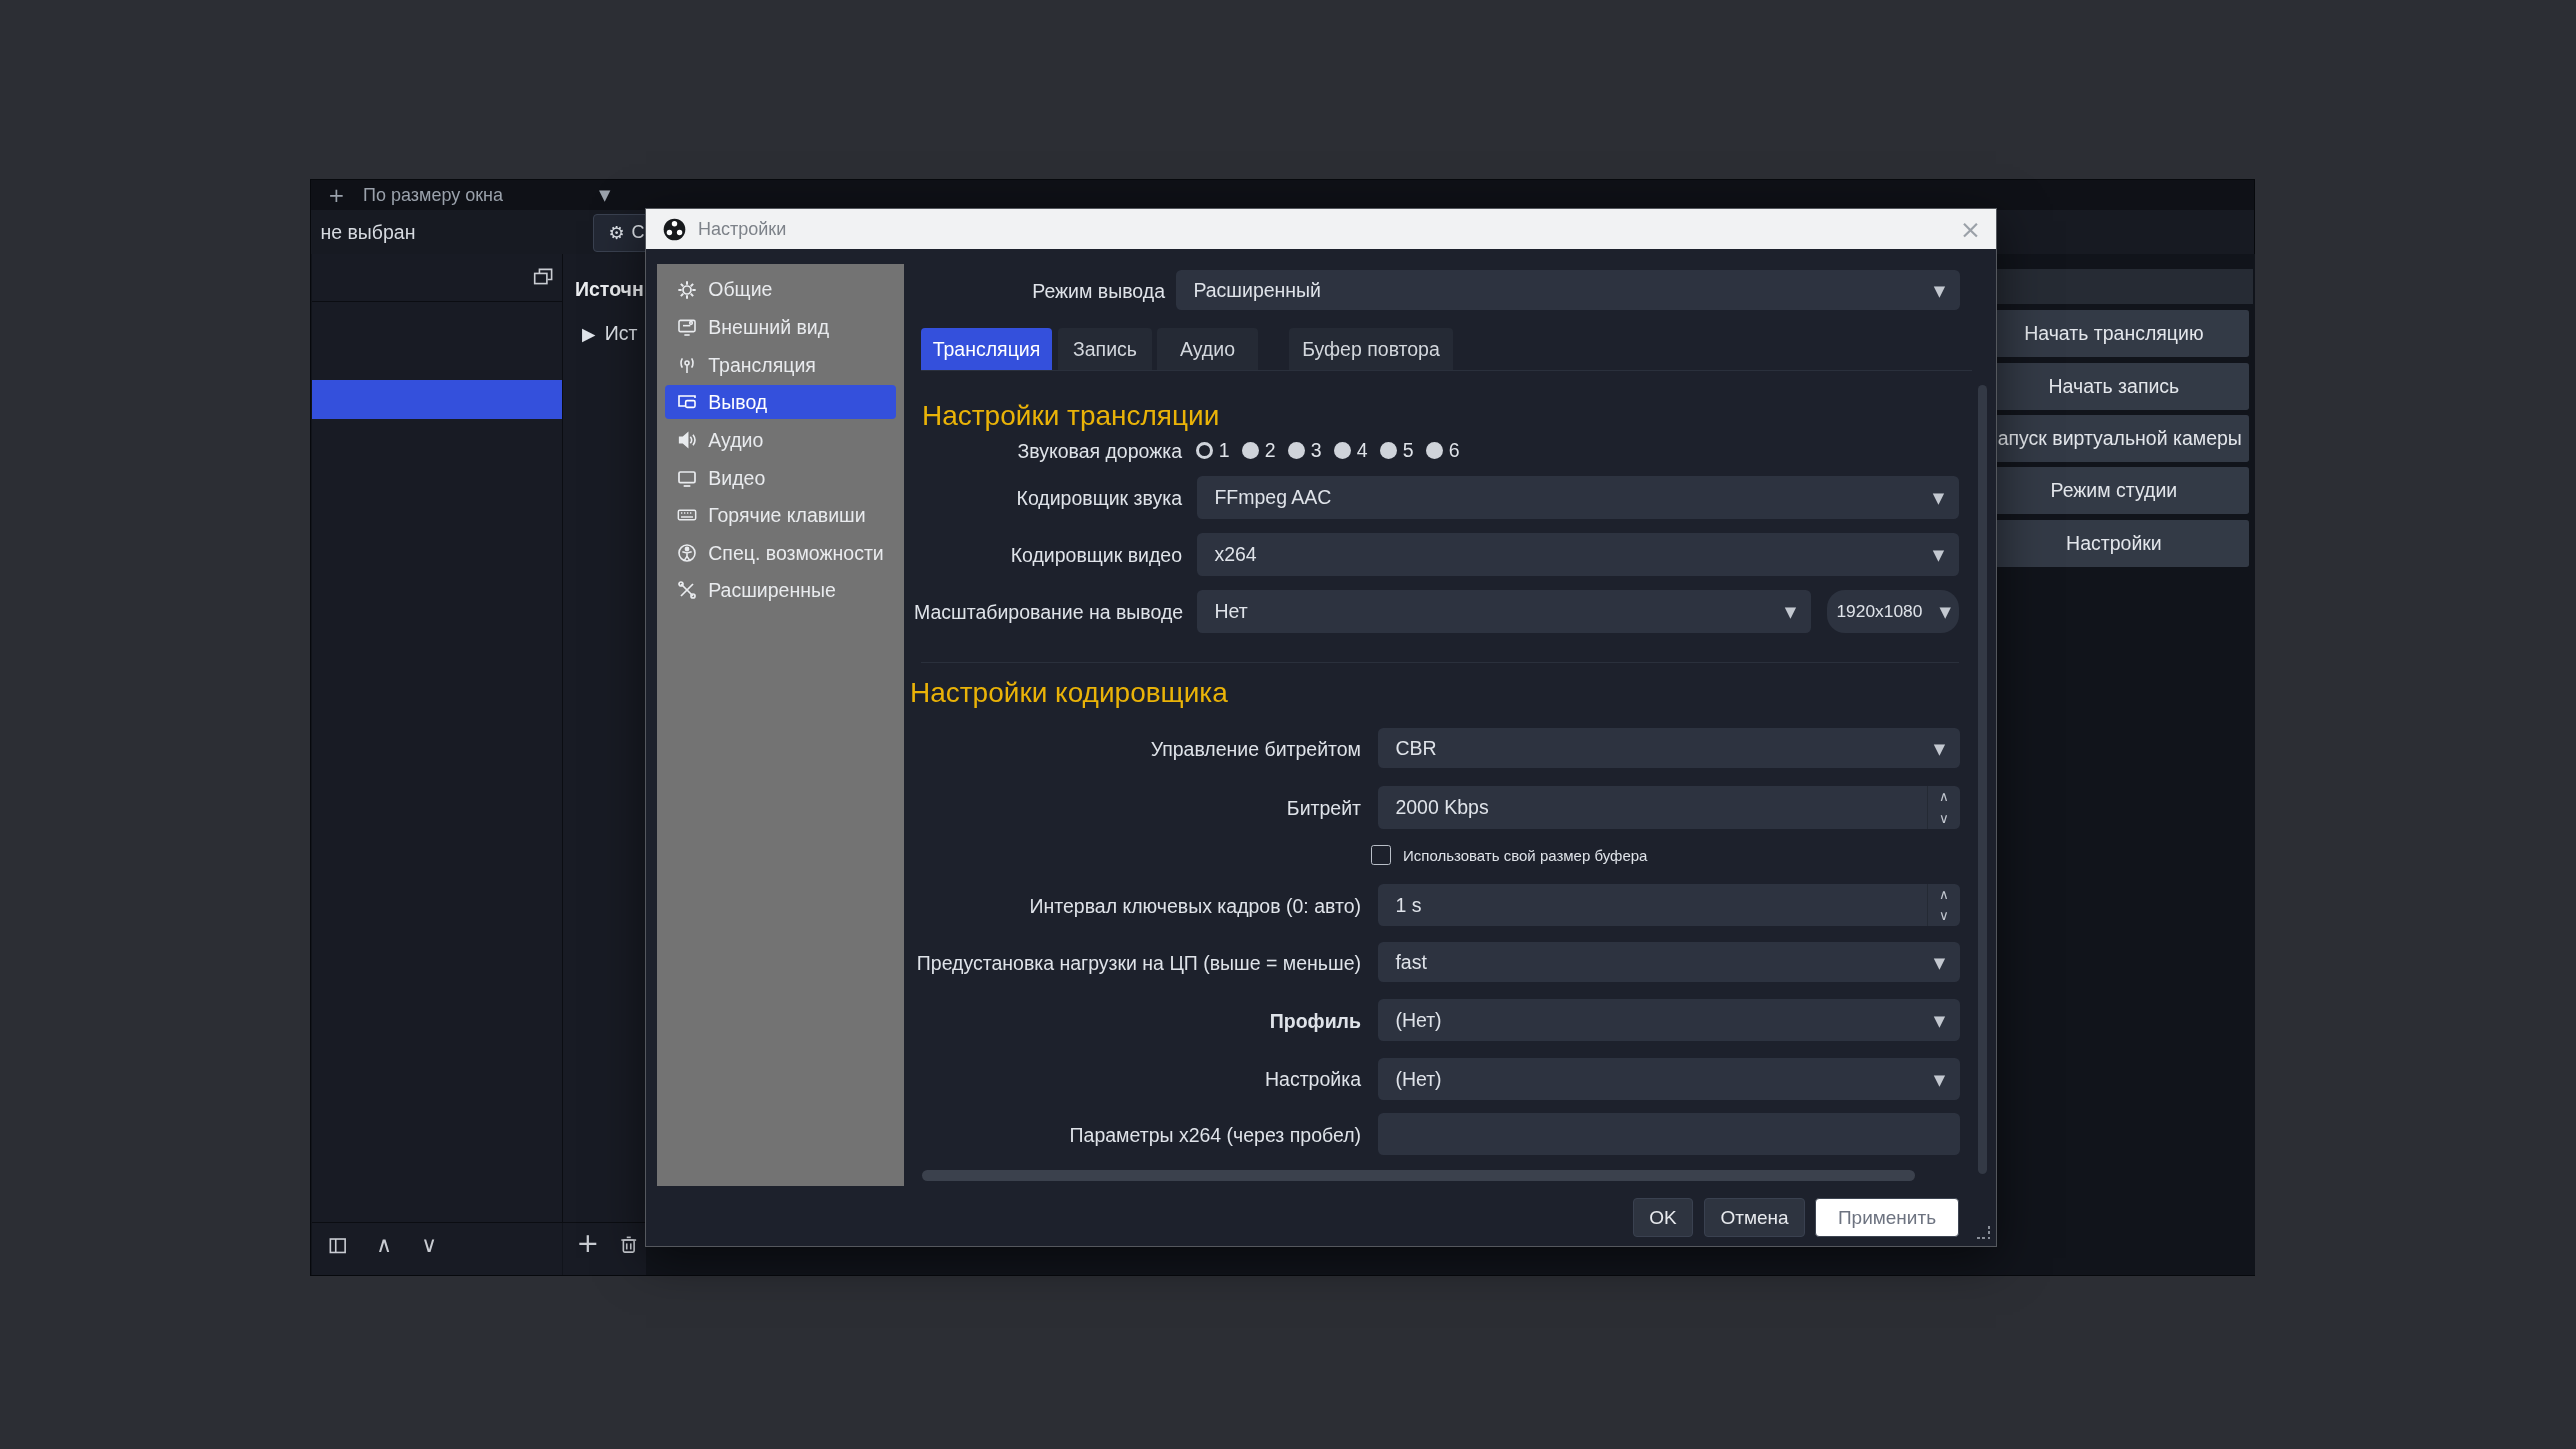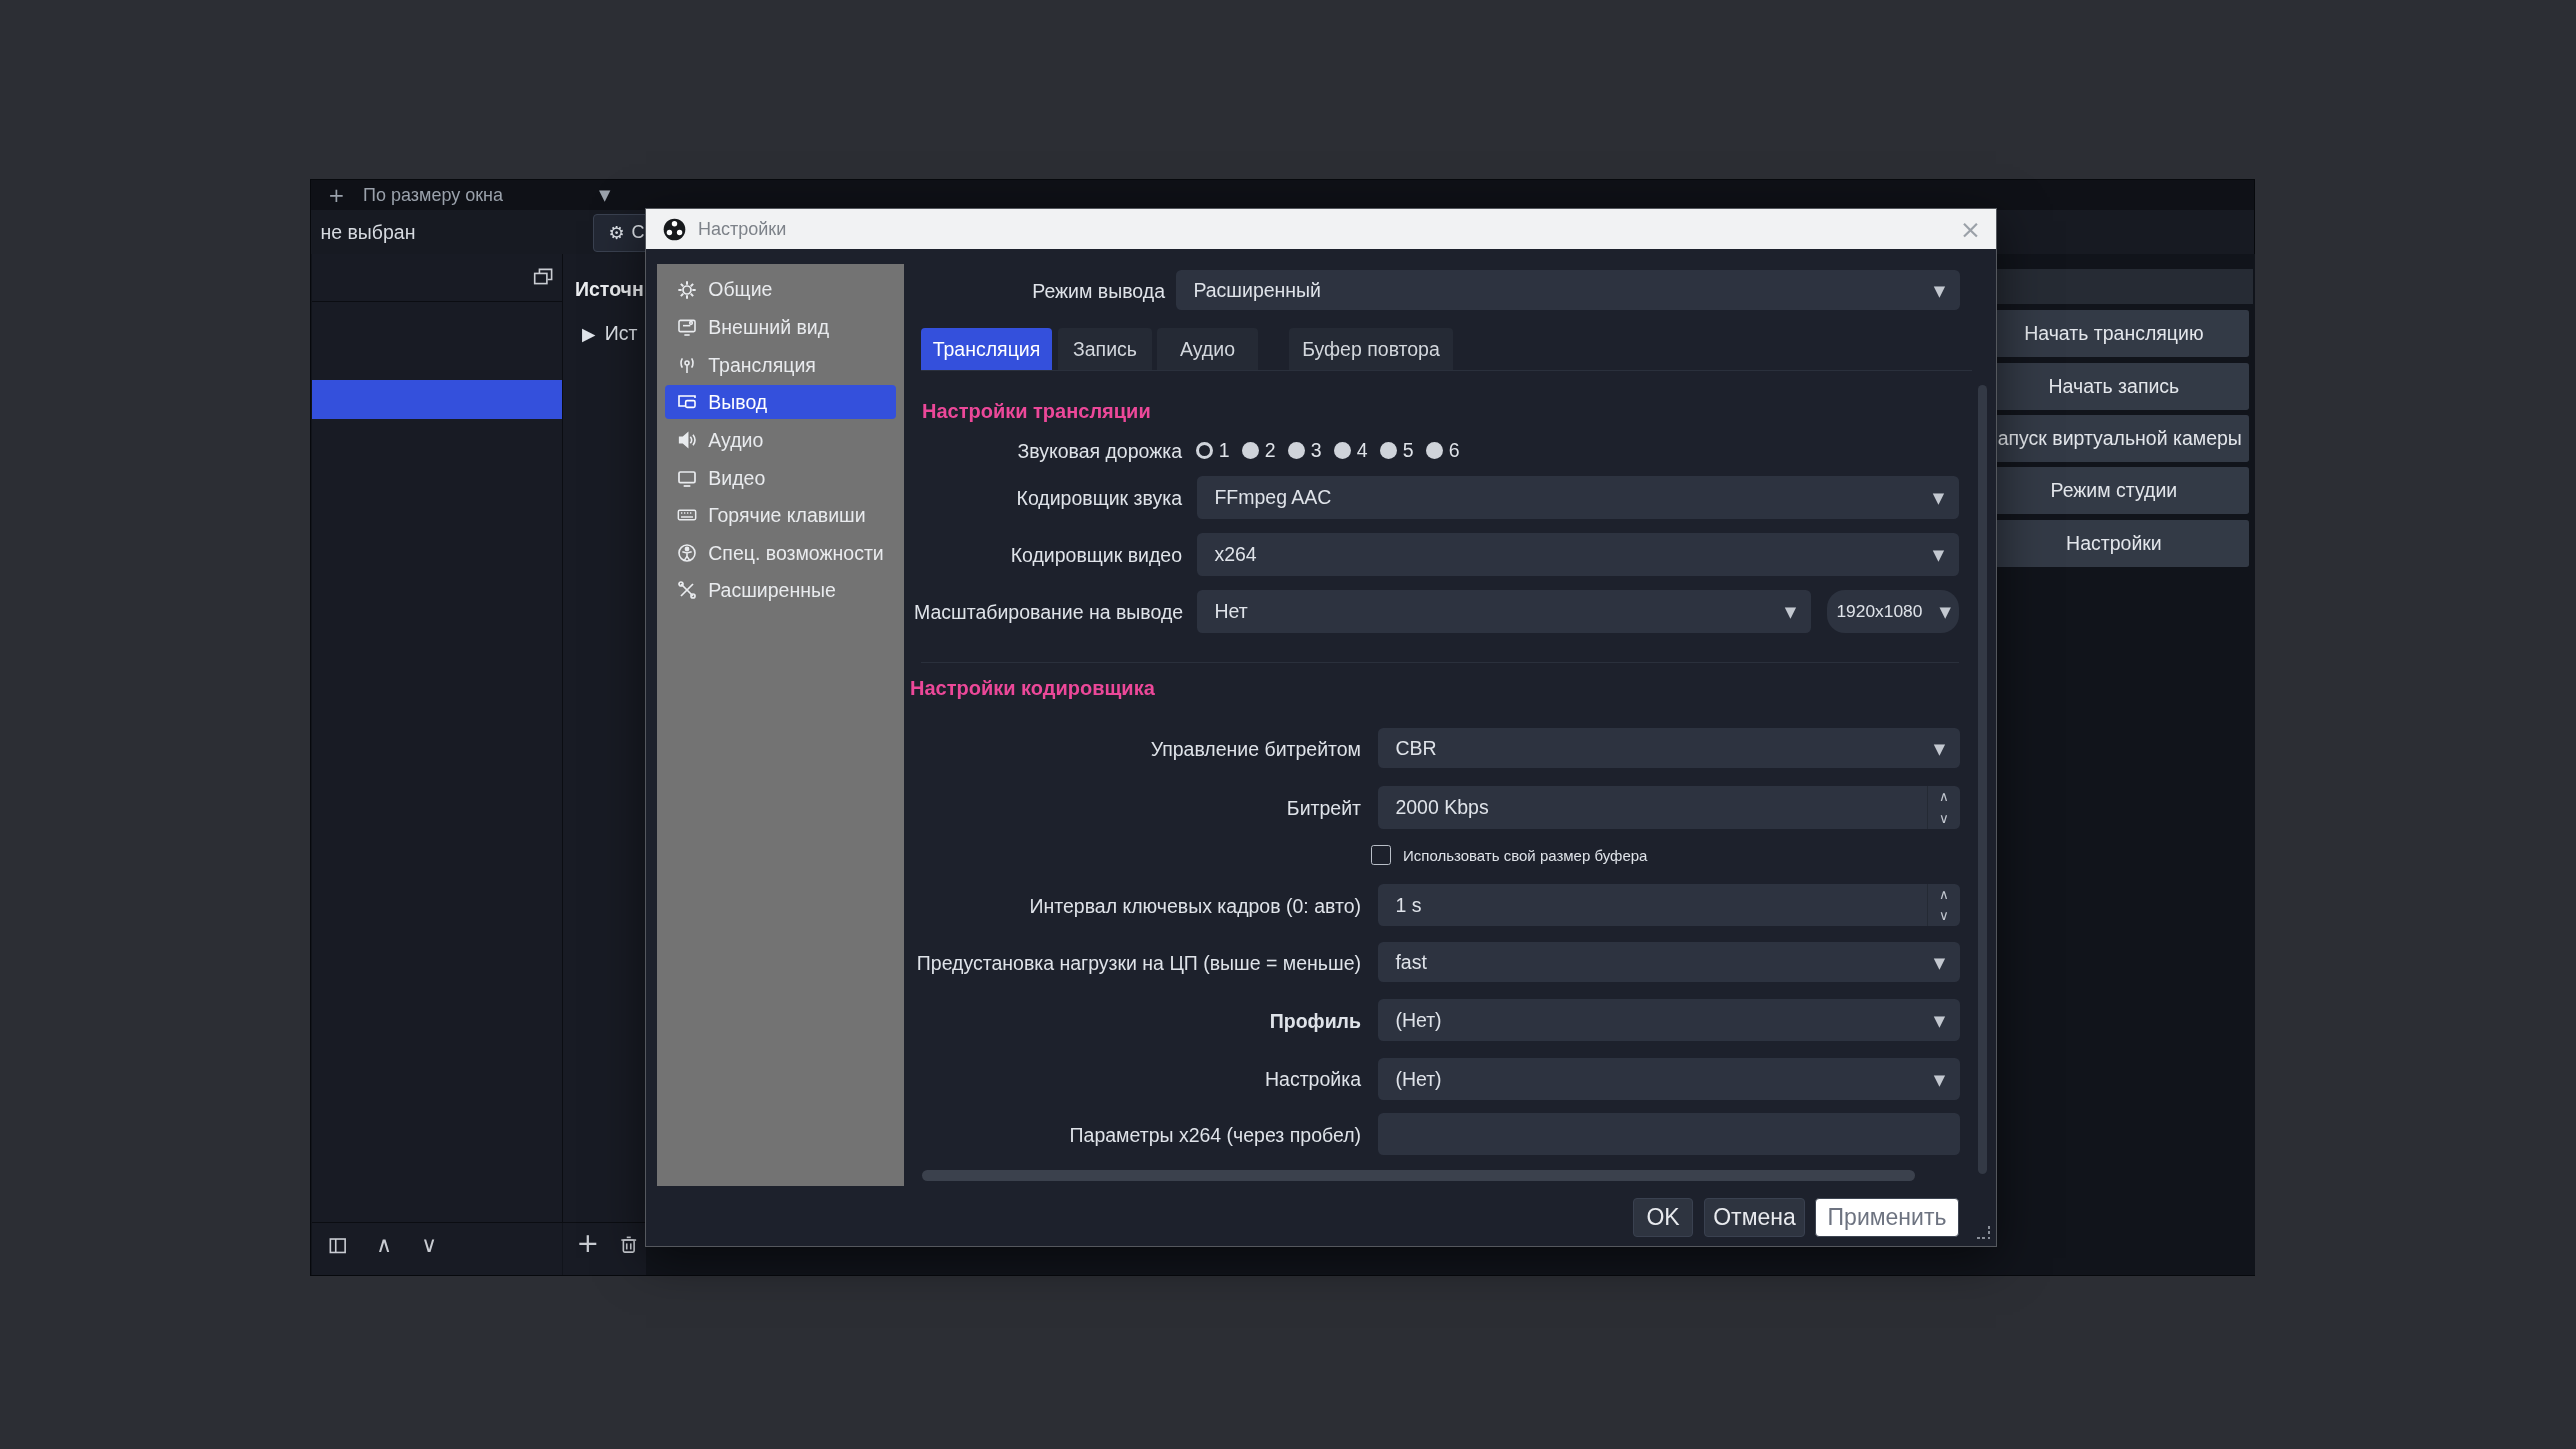--- a/index.html
+++ b/index.html
@@ -48,29 +48,29 @@
   .side-item.selected{background:#3450dc;}
   .lbl{position:absolute;font-size:19.5px;color:#dfe3e9;text-align:right;white-space:nowrap;}
   .field{position:absolute;background:#2d3340;border-radius:5.4px;display:flex;align-items:center;
          padding:0 17.4px;font-size:19.5px;color:#dfe3e9;box-sizing:border-box;}
   .field .caret{position:absolute;right:14.8px;font-size:14.8px;color:#c3c8d0;}
   .spin{position:absolute;right:0;top:0;bottom:0;width:32px;border-left:1.3px solid #242a34;display:flex;flex-direction:column;}
   .spin div{flex:1;display:flex;align-items:center;justify-content:center;font-size:13.4px;color:#c3c8d0;}
   .tab{position:absolute;top:119px;height:42px;border-radius:4px 4px 0 0;background:#252a35;color:#d3d7dd;
        display:flex;align-items:center;justify-content:center;font-size:19.5px;}
   .tab.active{background:#3450dc;color:#ffffff;}
-  .sec-title{position:absolute;font-size:20px;font-weight:bold;color:#ec4899;}
+  .sec-title{position:absolute;font-size:28px;font-weight:normal;color:#eab308;}
   .radio{width:17.4px;height:17.4px;border-radius:50%;display:inline-block;}
   .radio.off{background:#cfd3da;}
   .radio.on{background:transparent;border:3.4px solid #cfd3da;box-sizing:border-box;}
   .radio-num{font-size:19.5px;color:#dfe3e9;margin-left:5.4px;}
   .chk{position:absolute;width:20px;height:20px;border:1.3px solid #b9bfc8;border-radius:2.7px;box-sizing:border-box;}
   .divline{position:absolute;height:1.3px;background:#2a303c;}
   .footer-btn{position:absolute;top:989px;height:39px;background:#2e3440;border:0.7px solid #3a4150;border-radius:4px;
-              display:flex;align-items:center;justify-content:center;font-size:23px;color:#e8eaee;box-sizing:border-box;}
+              display:flex;align-items:center;justify-content:center;font-size:19px;color:#e8eaee;box-sizing:border-box;}
   .footer-btn.disabled{background:#ffffff;border:1.3px solid #3e4552;color:#6d7380;}
   #hscroll{position:absolute;left:276px;top:961px;width:993px;height:10.7px;border-radius:5.4px;background:#3b414d;}
   #vscroll{position:absolute;left:1332px;top:176px;width:9.4px;height:789px;border-radius:4.7px;background:#333945;}
   #grip{position:absolute;left:1331px;top:1017px;width:14.8px;height:14.8px;}
   #grip i{position:absolute;width:2.7px;height:2.7px;background:#8a8f98;}
   svg{display:block;}
 </style>
 </head>
 <body>
 

